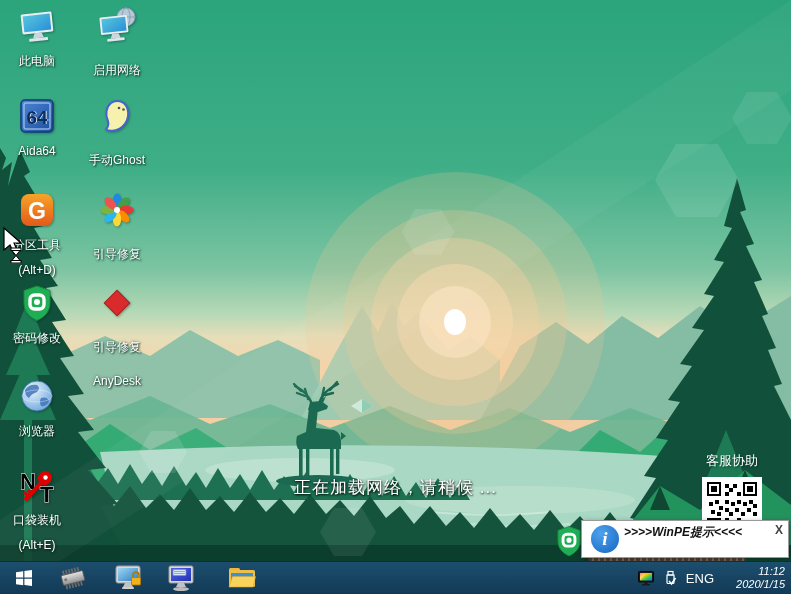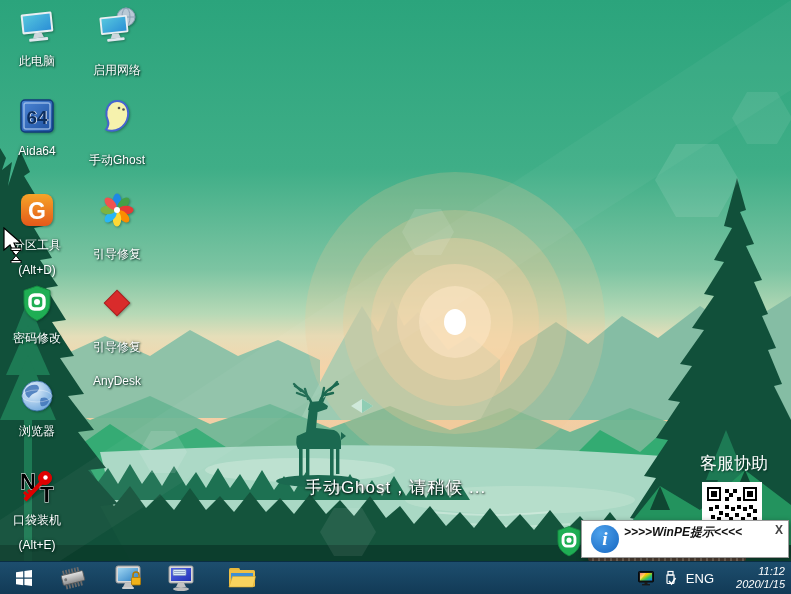--- a/index.html
+++ b/index.html
@@ -12,21 +12,21 @@
   
   .icon-item{position:absolute;width:80px;display:flex;flex-direction:column;align-items:center;z-index:4;cursor:default;}
   .icon-item .ic{width:40px;height:40px;flex:0 0 auto;filter:drop-shadow(1px 1px 1px rgba(0,30,20,.35));}
   .lbl{margin-top:8px;font-size:12px;line-height:15px;color:#fff;text-align:center;text-shadow:1px 1px 2px rgba(0,40,30,.95),0 0 3px rgba(0,40,30,.6);white-space:nowrap;}
   .sub{margin-top:10px;}
   .sub:empty{display:none;}
   .c1{left:-3px;} .c2{left:77px;gap:9px;}
   .r1{top:6px;} .r2{top:96px;} .r3{top:190px;} .r4{top:283px;} .r5{top:376px;} .r6{top:465px;}
   
   .support{position:absolute;left:700px;top:452px;width:64px;z-index:3;text-align:center;}
-  .support-label{color:#fff;font-size:17px;text-shadow:1px 1px 2px rgba(0,40,30,.8);margin-bottom:9px;white-space:nowrap;}
+  .support-label{color:#fff;font-size:13px;text-shadow:1px 1px 2px rgba(0,40,30,.8);margin-bottom:9px;white-space:nowrap;}
   .qr{width:56px;height:56px;background:#fff;display:block;margin:0 auto;box-shadow:0 0 0 2px #fff;}
   
   .wm-shield{position:absolute;left:552px;top:524px;width:34px;height:34px;z-index:2;}
   .wm-strip{position:absolute;left:588px;top:553px;width:158px;height:8px;z-index:2;background:repeating-linear-gradient(90deg,#5c4337 0 4px,#8a7466 4px 6px);border-radius:2px;opacity:.9;}
   
   .popup{position:absolute;left:581px;top:520px;width:206px;height:36px;background:#fff;border:1px solid #9a9a9a;box-shadow:2px 2px 6px rgba(0,0,0,.4);z-index:5;}
   .popup-icon{position:absolute;left:9px;top:4px;width:28px;height:28px;border-radius:50%;background:radial-gradient(circle at 35% 30%,#4da2ec,#1565c0);display:flex;align-items:center;justify-content:center;color:#fff;font-family:"Liberation Serif","DejaVu Serif",serif;font-style:italic;font-weight:bold;font-size:19px;}
   .popup-title{position:absolute;left:42px;top:3px;font-size:12px;font-weight:bold;color:#111;white-space:nowrap;font-style:italic;}
   .popup-close{position:absolute;right:5px;top:2px;font-size:12px;font-weight:bold;color:#444;cursor:pointer;}
   .popup-msg{position:absolute;left:42px;top:19px;font-size:12px;color:#222;white-space:nowrap;}
@@ -140,21 +140,21 @@
       <rect x="0" y="545" width="791" height="16" fill="#0b3b2a" opacity="0.85"></rect>
 
       <polygon points="791,0 791,90 60,561 0,561 0,520" fill="#ffffff" opacity="0.04"></polygon>
       <polygon points="402,232 415,209 441,209 454,232 441,255 415,255" fill="#ffffff" opacity="0.10"></polygon>
       <polygon points="655,180 676,144 718,144 739,180 718,217 676,217" fill="#ffffff" opacity="0.10"></polygon>
       <polygon points="732,118 747,92 777,92 792,118 777,144 747,144" fill="#ffffff" opacity="0.08"></polygon>
       <polygon points="139,452 151,431 175,431 187,452 175,473 151,473" fill="#ffffff" opacity="0.12"></polygon>
       <polygon points="320,532 334,508 362,508 376,532 362,556 334,556" fill="#ffffff" opacity="0.08"></polygon>
     </svg>
 
-    <div class="loading-text">手动Ghost，请稍候 ...</div>
+    <div class="loading-text">正在加载网络，请稍候 ...</div>
 
     <div class="icon-item c1 r1">
       <svg class="ic" viewBox="0 0 40 40">
         <defs>
             <linearGradient id="m1g" x1="0" y1="0" x2="1" y2="1">
               <stop offset="0" stop-color="#55c6de"></stop>
               <stop offset="1" stop-color="#2b8fd6"></stop>
             </linearGradient>
           </defs>
         <g transform="rotate(-6 20 22)">

